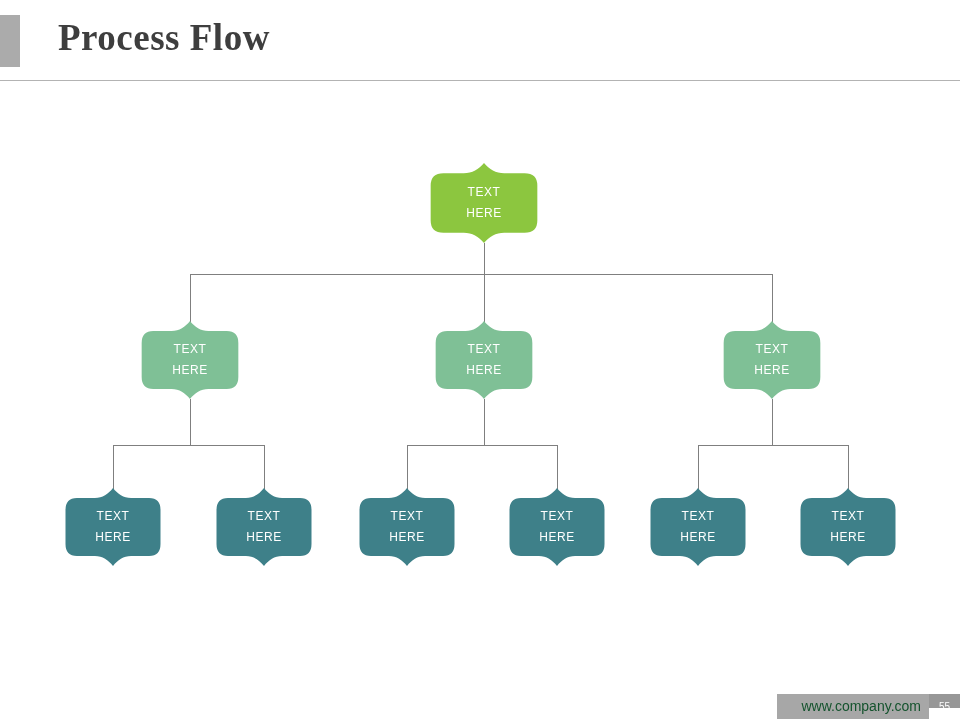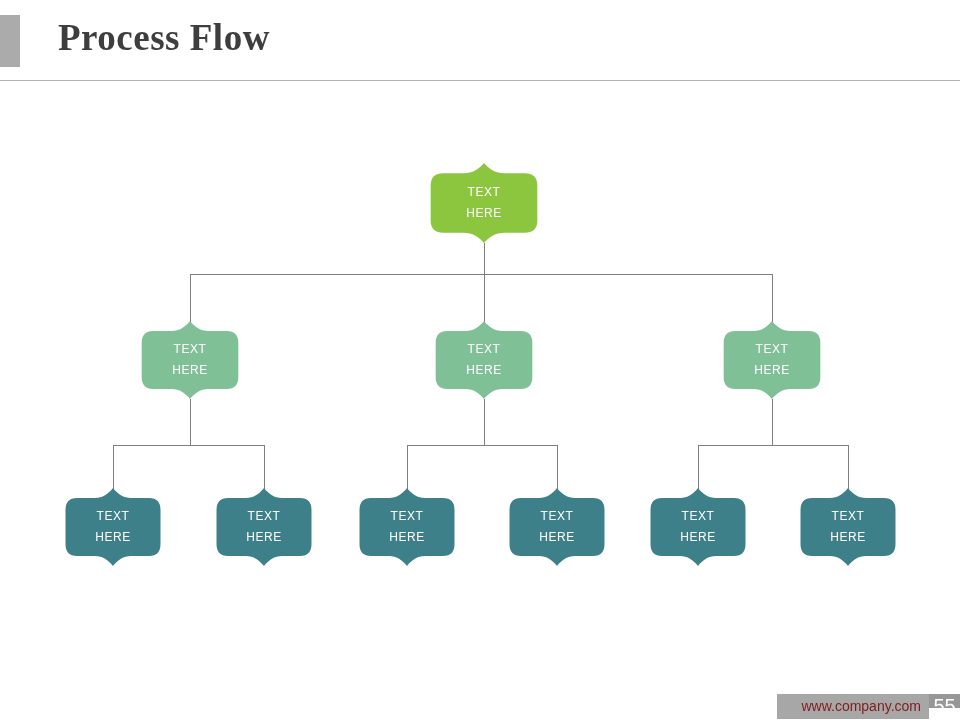--- a/index.html
+++ b/index.html
@@ -30,25 +30,25 @@
   .node-b3{left:714px;top:321px;width:116px;height:78px;}
   .node-c1{left:56px; top:488px;width:114px;height:78px;}
   .node-c2{left:207px;top:488px;width:114px;height:78px;}
   .node-c3{left:350px;top:488px;width:114px;height:78px;}
   .node-c4{left:500px;top:488px;width:114px;height:78px;}
   .node-c5{left:641px;top:488px;width:114px;height:78px;}
   .node-c6{left:791px;top:488px;width:114px;height:78px;}
   
   .footer-bar{
     position:absolute;left:777px;top:694px;width:152px;height:25px;background:#A7A7A7;
-    color:#7f1d1d;font-size:14px;line-height:25px;text-align:right;padding-right:8px;box-sizing:border-box;
+    color:#14532d;font-size:14px;line-height:25px;text-align:right;padding-right:8px;box-sizing:border-box;
   }
   .footer-page{
     position:absolute;left:929px;top:694px;width:31px;height:14px;background:#979797;
-    color:#ffffff;font-size:20px;line-height:25px;text-align:center;
+    color:#ffffff;font-size:10px;line-height:25px;text-align:center;
   }
 </style>
 </head>
 <body>
 
 <div class="slide">
 
   <div class="accent-square"></div>
   <h1 class="slide-title">Process Flow</h1>
   <div class="title-rule"></div>

